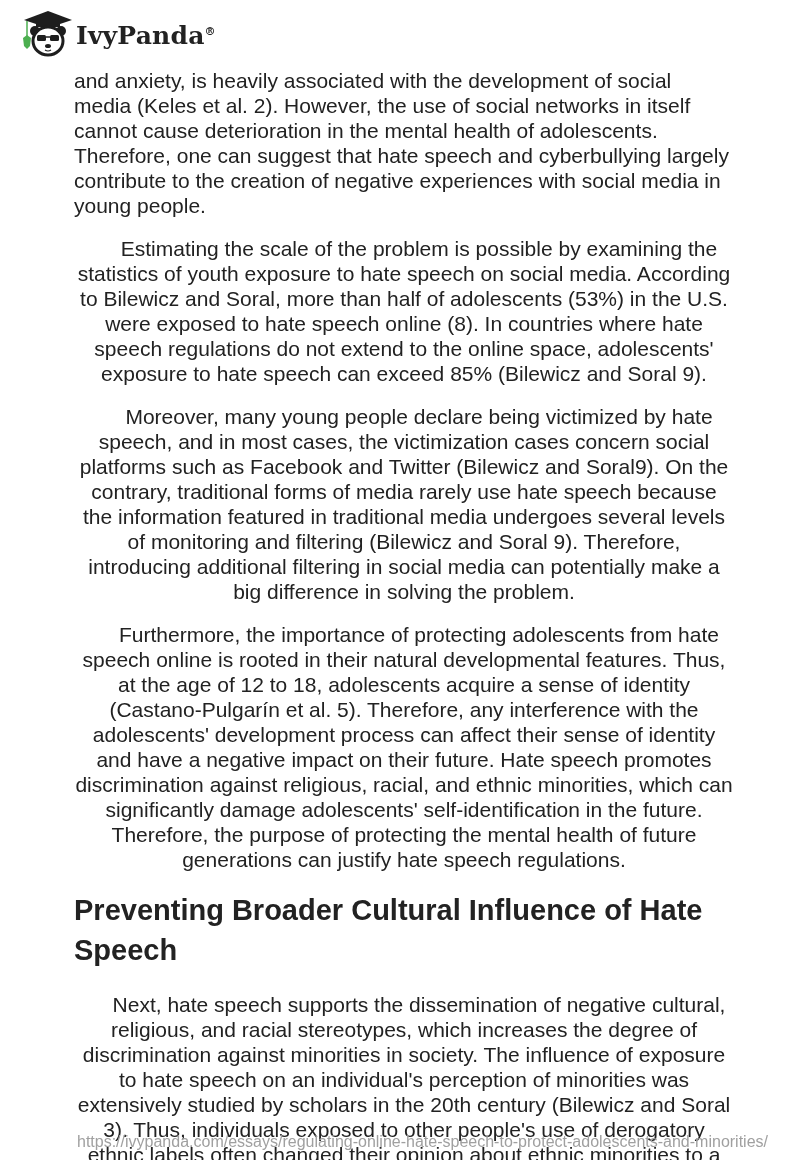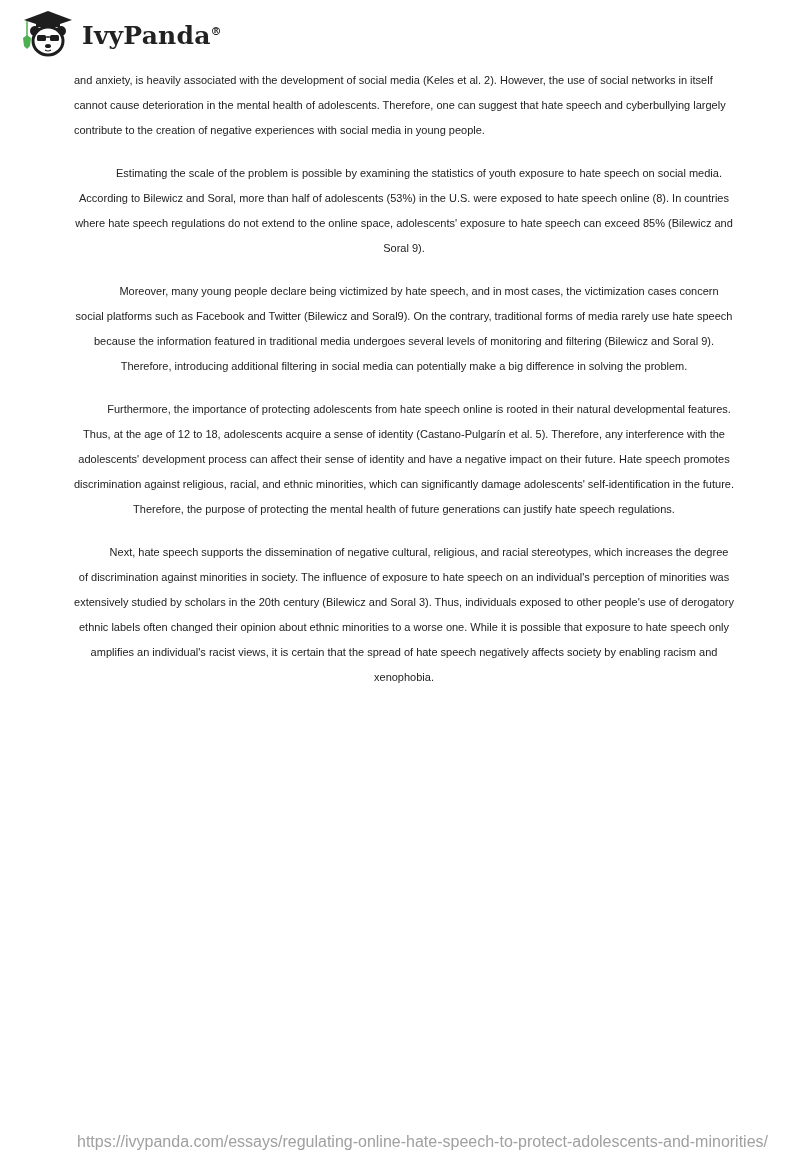--- a/index.html
+++ b/index.html
@@ -1,24 +1,24 @@
 <!DOCTYPE html>
 <html><head>
 <meta charset="utf-8">
 <style>
   html, body { margin: 0; padding: 0; background: #ffffff; }
   body { width: 800px; height: 1160px; position: relative; overflow: hidden; font-family: "Liberation Sans", sans-serif; color: #222222; }
   .header { position: absolute; top: 0; left: 0; width: 800px; height: 60px; }
   .logo { position: absolute; left: 18px; top: 8px; display: flex; align-items: center; }
   .logo svg { width: 58px; height: 50px; }
-  .logo-text { font-family: "DejaVu Serif", serif; font-weight: bold; font-size: 25px; color: #222; margin-left: 6px; letter-spacing: 0.2px; }
+  .logo-text { font-family: "DejaVu Serif", serif; font-weight: bold; font-size: 25px; color: #222; letter-spacing: 0.2px; }
   .logo-text sup { font-size: 11px; vertical-align: super; }
   .doc-title { position: absolute; right: 33px; top: 14px; font-size: 12.5px; color: #8a8a8a; }
   .content { position: absolute; left: 74px; top: 68px; width: 660px; }
-  p.para { margin: 0 0 18px 0; font-size: 11px; line-height: 25px; color: #222; }
+  p.para { margin: 0 0 18px 0; font-size: 21px; line-height: 25px; color: #222; }
   p.para.indent { text-indent: 30px; text-align: center; }
   h2.section { font-size: 29px; font-weight: bold; line-height: 40px; margin: 8px 0 22px 0; color: #222; }
   .footer-url { position: absolute; right: 32px; top: 1133px; font-size: 16px; color: #a0a0a0; }
 </style>
 </head>
 <body>
 
 <div class="header">
   <div class="logo">
     <span>
@@ -45,16 +45,17 @@
     </span>
     <span class="logo-text"><span>IvyPanda</span><sup>®</sup></span>
   </div>
 </div>
 
 <div class="content">
   <p class="para">and anxiety, is heavily associated with the development of social media (Keles et al. 2). However, the use of social networks in itself cannot cause deterioration in the mental health of adolescents. Therefore, one can suggest that hate speech and cyberbullying largely contribute to the creation of negative experiences with social media in young people.</p>
   <p class="para indent">Estimating the scale of the problem is possible by examining the statistics of youth exposure to hate speech on social media. According to Bilewicz and Soral, more than half of adolescents (53%) in the U.S. were exposed to hate speech online (8). In countries where hate speech regulations do not extend to the online space, adolescents' exposure to hate speech can exceed 85% (Bilewicz and Soral 9).</p>
   <p class="para indent">Moreover, many young people declare being victimized by hate speech, and in most cases, the victimization cases concern social platforms such as Facebook and Twitter (Bilewicz and Soral9). On the contrary, traditional forms of media rarely use hate speech because the information featured in traditional media undergoes several levels of monitoring and filtering (Bilewicz and Soral 9). Therefore, introducing additional filtering in social media can potentially make a big difference in solving the problem.</p>
   <p class="para indent">Furthermore, the importance of protecting adolescents from hate speech online is rooted in their natural developmental features. Thus, at the age of 12 to 18, adolescents acquire a sense of identity (Castano-Pulgarín et al. 5). Therefore, any interference with the adolescents' development process can affect their sense of identity and have a negative impact on their future. Hate speech promotes discrimination against religious, racial, and ethnic minorities, which can significantly damage adolescents' self-identification in the future. Therefore, the purpose of protecting the mental health of future generations can justify hate speech regulations.</p>
+  <h2 class="section">Preventing Broader Cultural Influence of Hate Speech</h2>
   <p class="para indent">Next, hate speech supports the dissemination of negative cultural, religious, and racial stereotypes, which increases the degree of discrimination against minorities in society. The influence of exposure to hate speech on an individual's perception of minorities was extensively studied by scholars in the 20th century (Bilewicz and Soral 3). Thus, individuals exposed to other people's use of derogatory ethnic labels often changed their opinion about ethnic minorities to a worse one. While it is possible that exposure to hate speech only amplifies an individual's racist views, it is certain that the spread of hate speech negatively affects society by enabling racism and xenophobia.</p>
 </div>
 
 <div class="footer-url">https://ivypanda.com/essays/regulating-online-hate-speech-to-protect-adolescents-and-minorities/</div>
 
 </body></html>

